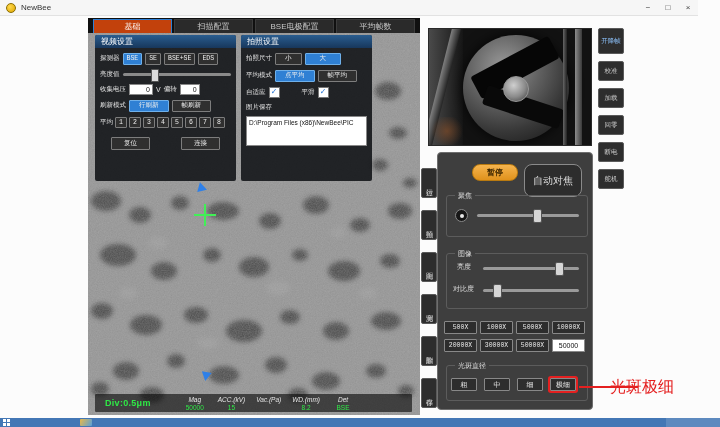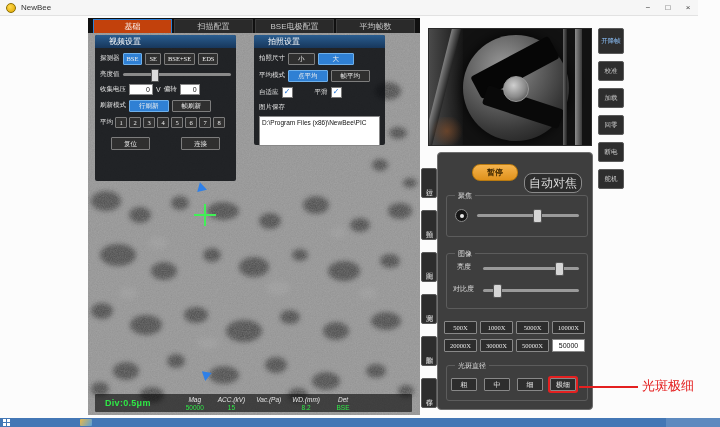--- a/index.html
+++ b/index.html
@@ -23,28 +23,28 @@
 
   .crosshair span{position:absolute;background:#41f056;}
   .cross-h{left:106px;top:181px;width:22px;height:2px;}
   .cross-v{left:116px;top:171px;width:2px;height:22px;}
   .arrow-top{position:absolute;left:108px;top:149px;width:0;height:0;border-left:5px solid transparent;border-right:5px solid transparent;border-bottom:9px solid #2f80e8;transform:rotate(-14deg);}
   .arrow-bottom{position:absolute;left:113px;top:339px;width:0;height:0;border-left:5px solid transparent;border-right:5px solid transparent;border-top:9px solid #2f80e8;transform:rotate(10deg);}
 
   
   .panel{position:absolute;background:rgba(10,12,16,0.84);border-radius:2px;color:#ddd;}
   .panel-video{left:7px;top:2px;width:141px;height:146px;}
-  .panel-photo{left:166px;top:2px;width:131px;height:110px;}
-  .phead{height:13px;background:linear-gradient(#2a5d8f,#17375c);color:#fff;font-size:8px;line-height:13px;padding-left:14px;border-radius:2px 2px 0 0;}
+  .panel-photo{left:153px;top:2px;width:131px;height:146px;}
+  .phead{height:13px;background:linear-gradient(#2a5d8f,#17375c);color:#fff;font-size:8px;line-height:13px;padding-left:6px;border-radius:2px 2px 0 0;}
   .prow{display:flex;align-items:center;gap:3px;padding:0 5px;margin-top:5px;font-size:7px;color:#e4e4e4;}
   .prow.tight{gap:2px;}
   .prow.spread{justify-content:space-between;padding:0 16px;margin-top:9px;}
   .plabel{white-space:nowrap;}
   .plabel.sm{font-size:6.5px;}
-  button{font-family:Liberation Serif, serif;cursor:default;}
+  button{font-family:Liberation Mono, monospace;cursor:default;}
   .pbtn{background:#2f2f2f;border:1px solid #7d7d7d;color:#eee;font-size:6.5px;padding:1px 3px;border-radius:1px;line-height:1.2;white-space:nowrap;}
   .pbtn.sel{background:#2f80d4;border-color:#6fb0ea;}
   .pbtn.wide{padding:1px 9px;}
   .pbtn.act{padding:2px 12px;}
   .numbtn{width:12px;height:11px;padding:0;background:#2f2f2f;border:1px solid #7d7d7d;color:#eee;font-size:6.5px;border-radius:1px;}
   .pinput{background:#fff;color:#111;border:1px solid #888;font-size:7px;height:11px;box-sizing:border-box;padding:0 2px;text-align:right;}
   .mslider{position:relative;height:3px;background:#8a8a8a;border-radius:2px;flex:1;}
   .mhandle{position:absolute;top:-4px;width:6px;height:11px;background:#dcdcdc;border:1px solid #555;border-radius:1px;}
   .chk{width:9px;height:9px;background:#fff;border:1px solid #777;display:inline-flex;align-items:center;justify-content:center;font-size:8px;color:#1d6fd0;line-height:1;}
   .dd{display:inline-flex;align-items:center;background:#2f2f2f;border:1px solid #7d7d7d;height:11px;font-size:7px;color:#eee;padding:0 2px;gap:2px;box-sizing:border-box;}
@@ -76,21 +76,21 @@
   .stripbtn{background:#2d2d2d;border:1px solid #5a5a5a;color:#c9c9c9;border-radius:2px;font-size:6.5px;display:flex;align-items:center;justify-content:center;height:20px;padding:0;white-space:nowrap;}
   .stripbtn.first{height:26px;color:#8ec4ff;}
 
   
   .side-strip{position:absolute;left:421px;top:168px;width:16px;display:flex;flex-direction:column;gap:12px;}
   .sidebtn{height:30px;background:#2d2d2d;border:1px solid #5a5a5a;color:#c9c9c9;border-radius:2px;font-size:7px;writing-mode:vertical-rl;text-orientation:upright;display:flex;align-items:center;justify-content:center;padding:0;}
 
   
   .cpanel{position:absolute;left:437px;top:152px;width:156px;height:258px;background:#3e3e3e;border:1px solid #6e6e6e;border-radius:4px;box-sizing:border-box;}
   .pause{position:absolute;left:34px;top:11px;width:46px;height:17px;background:linear-gradient(#f5b44e,#e0921c);border:1px solid #b97a10;border-radius:8px;color:#402800;font-size:8px;font-weight:bold;display:flex;align-items:center;justify-content:center;padding:0;}
-  .autofocus{position:absolute;left:86px;top:20px;width:58px;height:20px;background:#2d2d2d;border:1px solid #8a8a8a;border-radius:8px;color:#ddd;font-size:12px;display:flex;align-items:center;justify-content:center;padding:0;}
+  .autofocus{position:absolute;left:86px;top:11px;width:58px;height:33px;background:#2d2d2d;border:1px solid #8a8a8a;border-radius:8px;color:#ddd;font-size:10px;display:flex;align-items:center;justify-content:center;padding:0;}
   .group{position:absolute;border:1px solid #5c5c5c;border-radius:3px;}
   .group-label{position:absolute;top:-5px;left:8px;background:#3e3e3e;padding:0 3px;font-size:7px;color:#ddd;line-height:9px;white-space:nowrap;}
   .g-focus{left:8px;top:42px;width:140px;height:40px;}
   .radio{position:absolute;left:8px;top:13px;width:13px;height:13px;border-radius:50%;background:#161616;border:1px solid #888;box-sizing:border-box;}
   .radio::after{content:"";position:absolute;left:3.5px;top:3.5px;width:4px;height:4px;border-radius:50%;background:#e8e8e8;}
   .slider{position:absolute;height:3px;background:#9a9a9a;border-radius:2px;}
   .handle{position:absolute;top:-5px;width:7px;height:12px;background:#d6d6d6;border:1px solid #555;border-radius:2px;}
   .s-focus{left:30px;top:18px;width:102px;}
   .g-image{left:8px;top:100px;width:140px;height:54px;}
   .lab{position:absolute;font-size:7px;color:#ddd;white-space:nowrap;}
@@ -101,21 +101,21 @@
   .magrow.r2{top:186px;}
   .magbtn{width:33px;height:13px;background:#2d2d2d;border:1px solid #888;color:#e8e8e8;font-size:6.5px;display:flex;align-items:center;justify-content:center;border-radius:1px;padding:0;}
   .maginput{width:33px;height:13px;background:#fff;border:1px solid #888;color:#111;font-size:7px;text-align:center;box-sizing:border-box;padding:0;}
   .g-spot{left:8px;top:212px;width:140px;height:34px;}
   .spotrow{position:absolute;left:4px;top:12px;display:flex;gap:7px;}
   .spotbtn{width:26px;height:13px;background:#2d2d2d;border:1px solid #888;color:#e8e8e8;font-size:7px;display:flex;align-items:center;justify-content:center;border-radius:1px;padding:0;}
   .redring{box-shadow:0 0 0 2px #e42020;}
 
   
   .ann-line{position:absolute;left:579px;top:386px;width:59px;height:2px;background:#e42020;}
-  .ann-text{position:absolute;left:642px;top:377px;color:#e42020;font-size:13px;font-family:"DejaVu Serif","Liberation Serif",serif;white-space:nowrap;}
+  .ann-text{position:absolute;left:610px;top:377px;color:#e42020;font-size:16px;font-family:"DejaVu Serif","Liberation Serif",serif;white-space:nowrap;}
 
   
   .taskbar{position:absolute;left:0;bottom:0;width:720px;height:9px;background:#4377b5;display:flex;align-items:center;}
   .start{width:7px;height:7px;margin-left:3px;background-image:linear-gradient(#fff,#fff),linear-gradient(#fff,#fff),linear-gradient(#fff,#fff),linear-gradient(#fff,#fff);background-size:3px 3px;background-position:0 0,4px 0,0 4px,4px 4px;background-repeat:no-repeat;}
   .widget{width:12px;height:7px;margin-left:70px;background:linear-gradient(120deg,#e8b84a,#58a0d8);border-radius:1px;}
   .tray{margin-left:auto;width:54px;height:100%;background:rgba(255,255,255,0.14);}
 </style>
 </head>
 <body>
 

